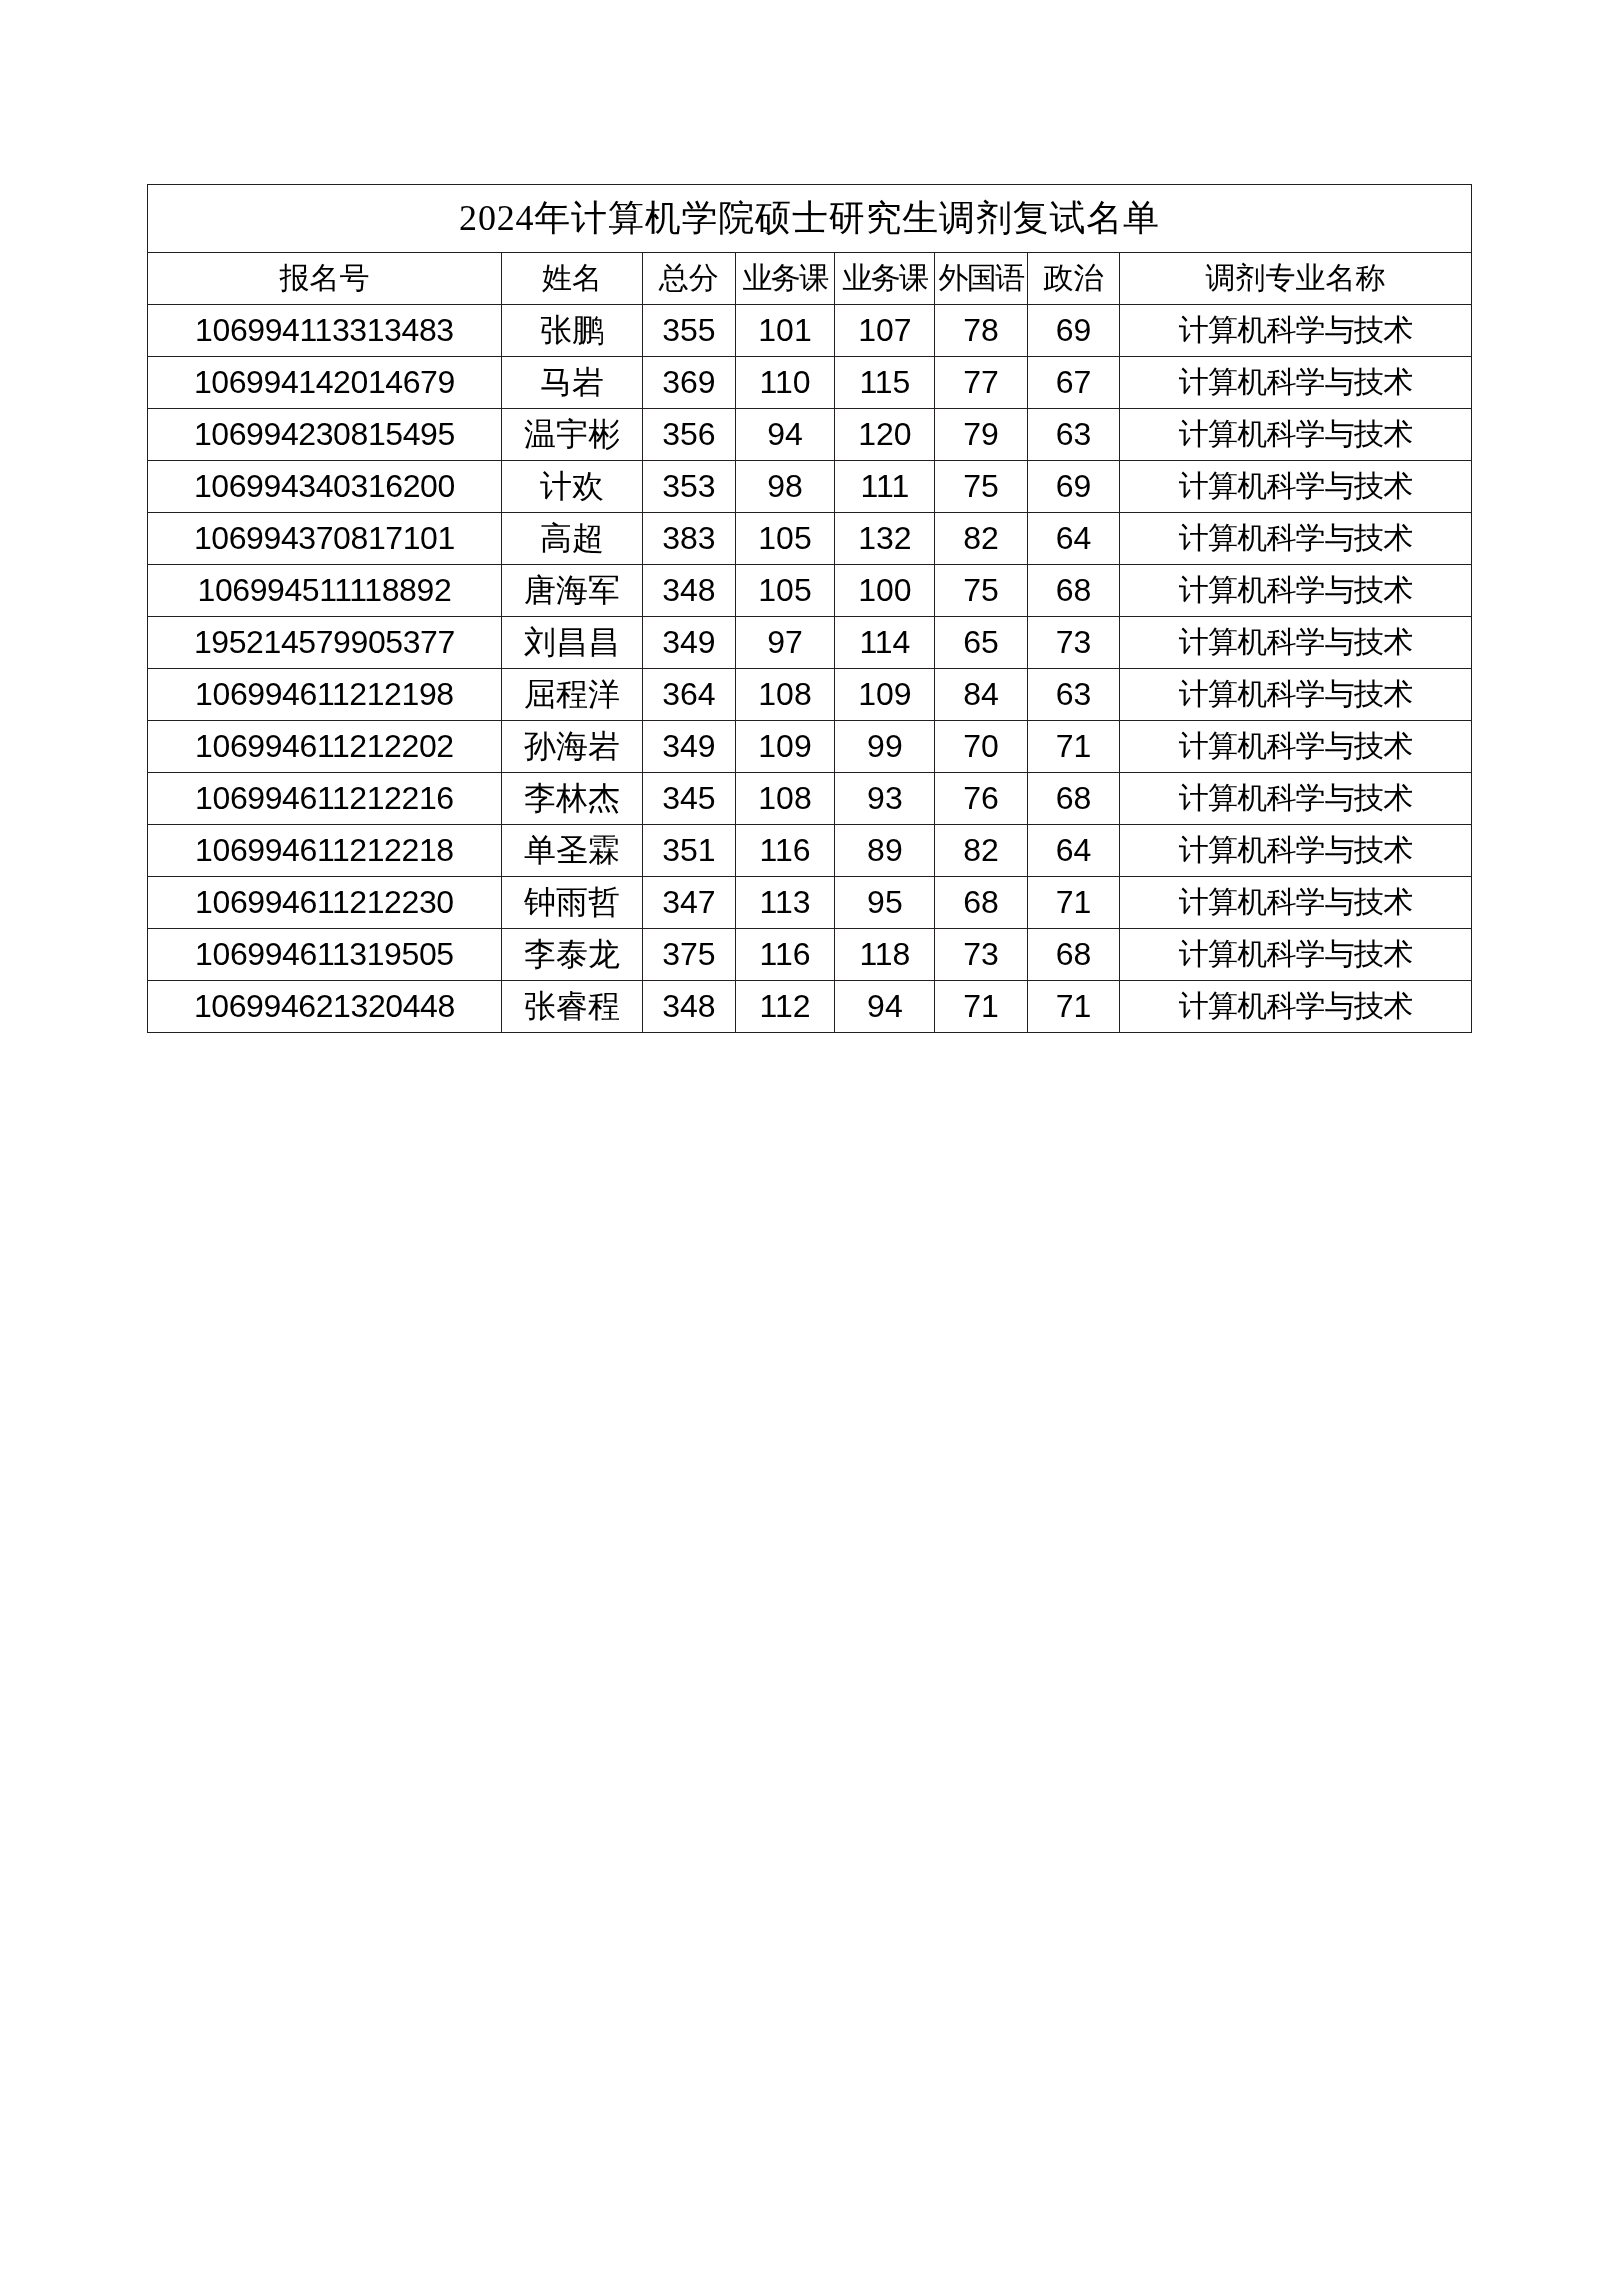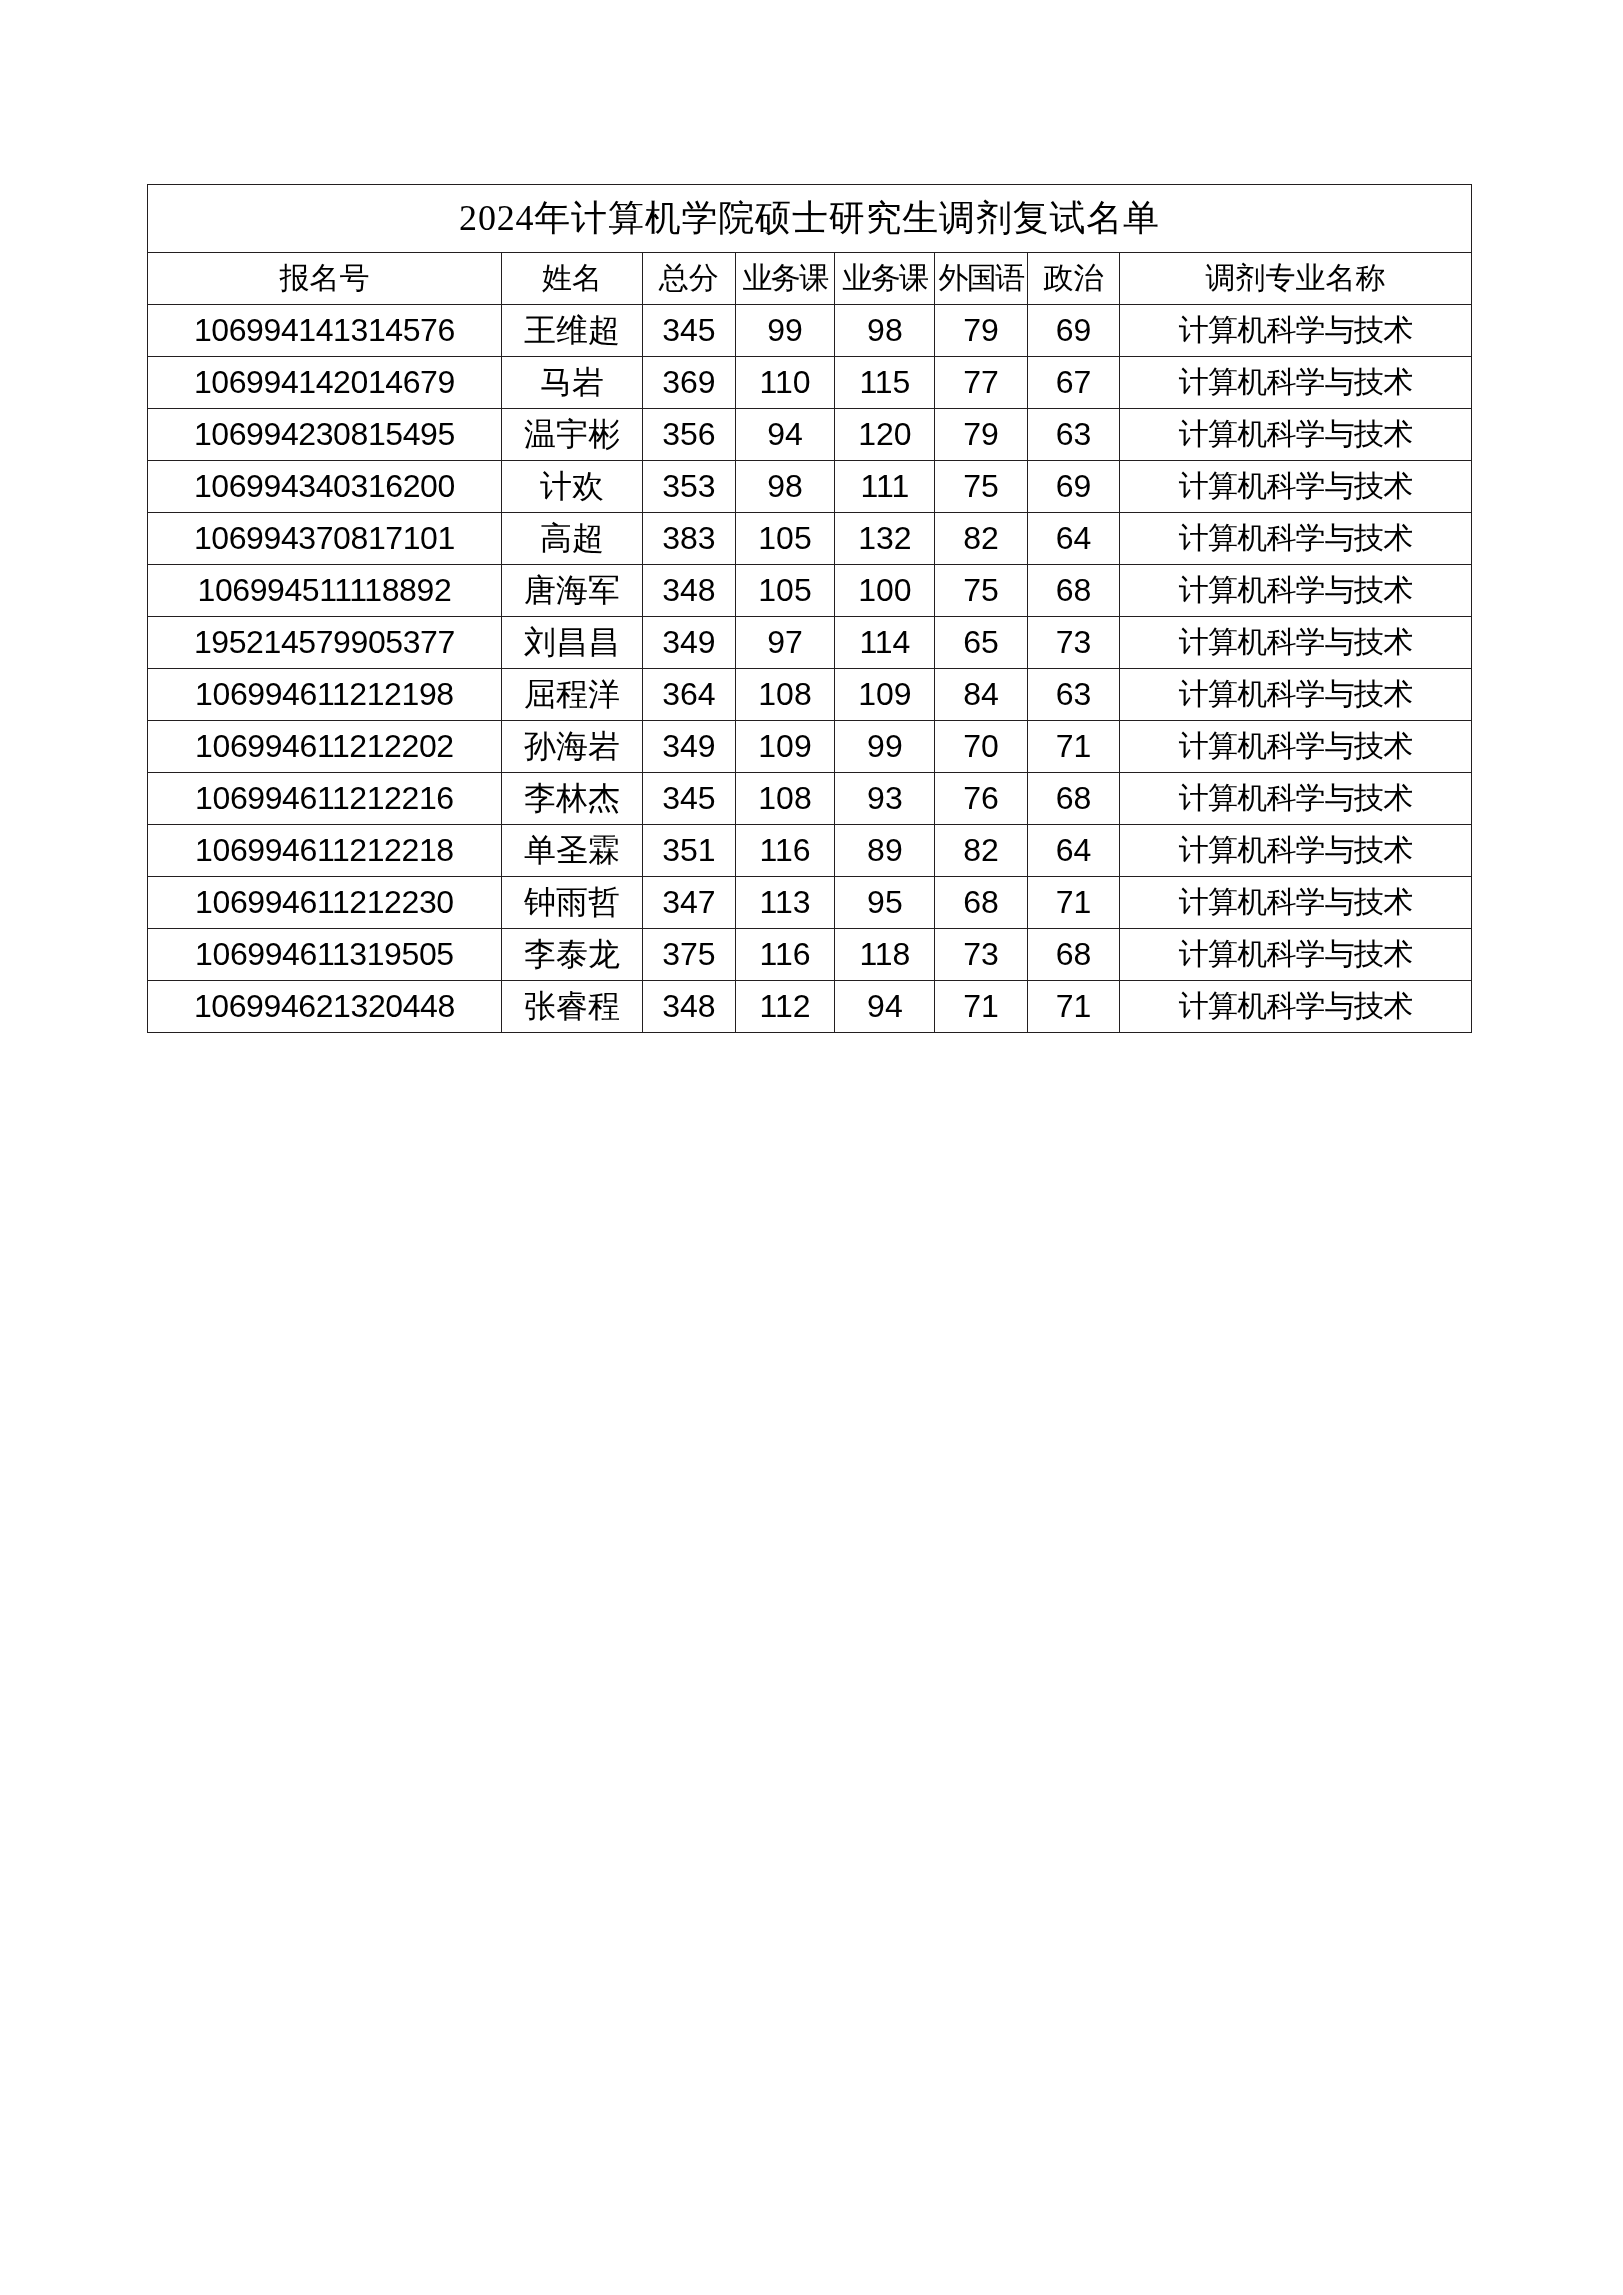--- a/index.html
+++ b/index.html
@@ -118,26 +118,26 @@
           <td>总分</td>
           <td class="head-small">业务课</td>
           <td class="head-small">业务课</td>
           <td class="head-small">外国语</td>
           <td>政治</td>
           <td>调剂专业名称</td>
         </tr>
       </thead>
       <tbody>
         <tr>
-          <td class="id-cell">106994141314576</td>
-          <td class="name-cell">王维超</td>
-          <td class="num-cell">345</td>
-          <td class="num-cell">99</td>
-          <td class="num-cell">98</td>
-          <td class="num-cell">79</td>
+          <td class="id-cell">106994113313483</td>
+          <td class="name-cell">张鹏</td>
+          <td class="num-cell">355</td>
+          <td class="num-cell">101</td>
+          <td class="num-cell">107</td>
+          <td class="num-cell">78</td>
           <td class="num-cell">69</td>
           <td class="major-cell">计算机科学与技术</td>
         </tr>
         <tr>
           <td class="id-cell">106994142014679</td>
           <td class="name-cell">马岩</td>
           <td class="num-cell">369</td>
           <td class="num-cell">110</td>
           <td class="num-cell">115</td>
           <td class="num-cell">77</td>

